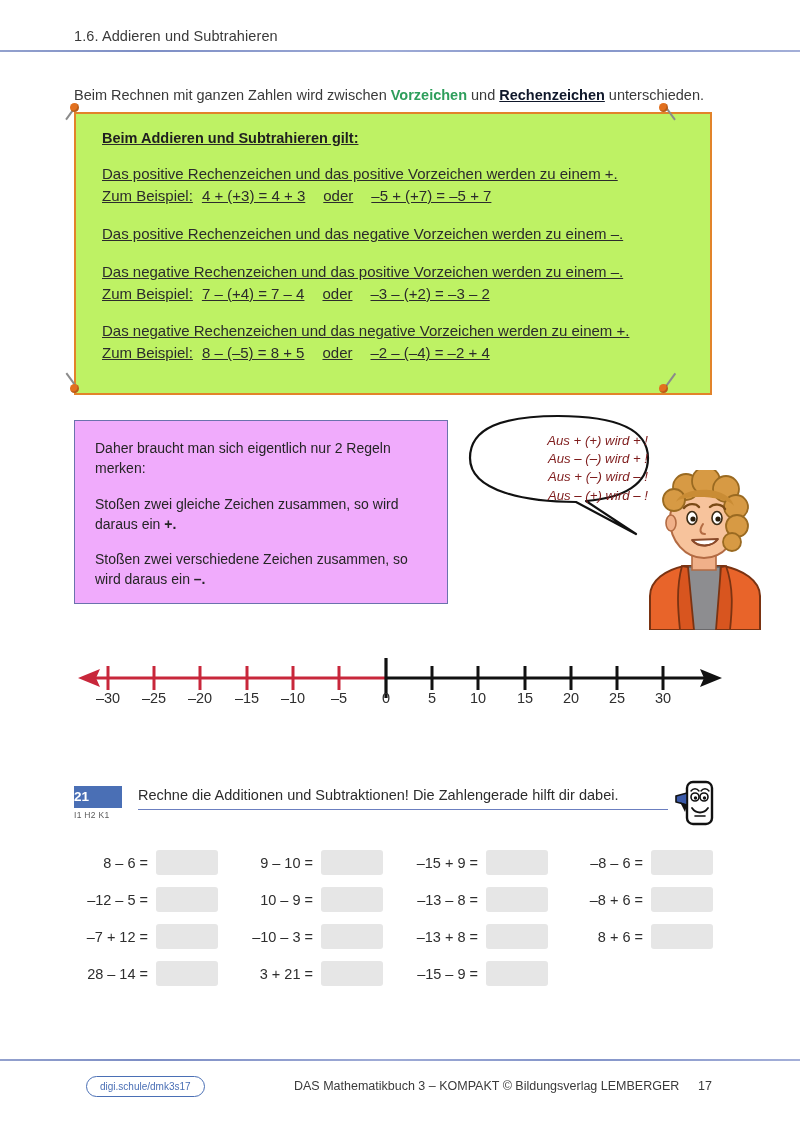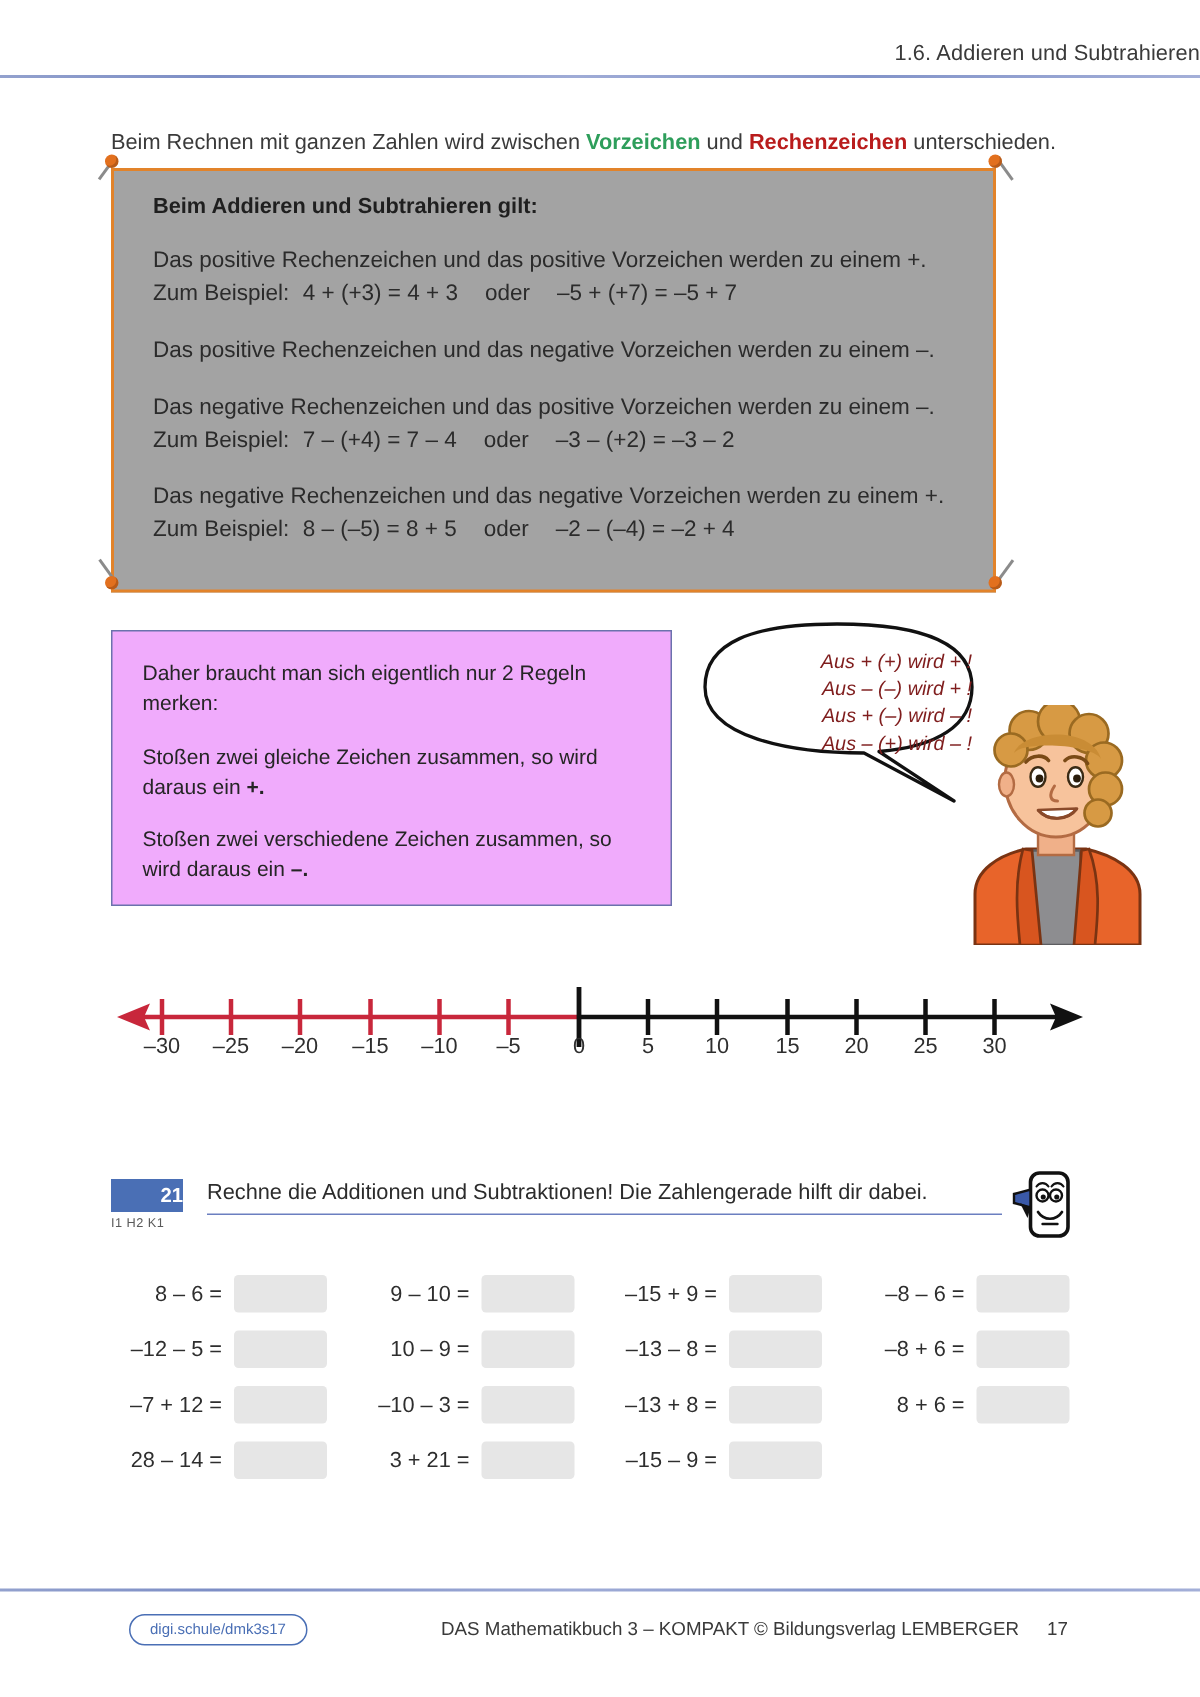--- a/index.html
+++ b/index.html
@@ -16,23 +16,22 @@
 
   
   .page-header {
     position: absolute;
     left: 0; top: 28px;
     width: 800px;
   }
   .chapter-title {
     font-size: 14.5px;
     color: #3a3a3a;
-    padding-left: 34px;
+    padding-left: 74px;
     letter-spacing: .1px;
-    text-align: right;
   }
   .rule-blue {
     position: absolute;
     left: 0;
     width: 800px;
     height: 2px;
     background: linear-gradient(90deg,#8d9ccb 0%,#7688c2 18%,#9aa7d4 48%,#7c8ec6 72%,#9fabd6 100%);
     opacity: .95;
   }
   .rule-top { top: 50px; }
@@ -40,29 +39,30 @@
 
   
   .intro {
     position: absolute;
     left: 74px; top: 72px;
     width: 660px;
     font-size: 14.5px;
     color: #3a3a3a;
   }
   .kw-green { color: #2e9e5b; font-weight: bold; }
-  .kw-blue  { color: #b91c1c; font-weight: bold; }
+  .kw-blue  { color: #0f172a; font-weight: bold; text-decoration: underline; }
 
   
   .rule-box {
     position: absolute;
     left: 74px; top: 112px;
-    width: 590px; height: 283px;
-    background: #a3a3a3;
+    width: 638px; height: 283px;
+    background: #bef264;
     border: 2px solid #e2832a;
+    text-decoration: underline;
   }
   .rule-box-inner { padding: 16px 24px 0 26px; }
   .rule-box h3 {
     margin: 0 0 17px 0;
     font-size: 14.5px;
     font-weight: bold;
     color: #1f1f1f;
   }
   .rule-para {
     margin: 0 0 16px 0;
@@ -167,21 +167,21 @@
     width: 660px;
   }
   .task-badge {
     position: absolute;
     left: 0; top: 0;
     width: 48px; height: 22px;
     background: #4a6fb5;
     color: #ffffff;
     font-size: 13.5px;
     font-weight: bold;
-    text-align: right;
+    text-align: left;
     line-height: 22px;
   }
   .task-codes {
     position: absolute;
     left: 0; top: 24px;
     font-size: 8.5px;
     color: #5a5a5a;
     letter-spacing: .3px;
   }
   .task-text {

